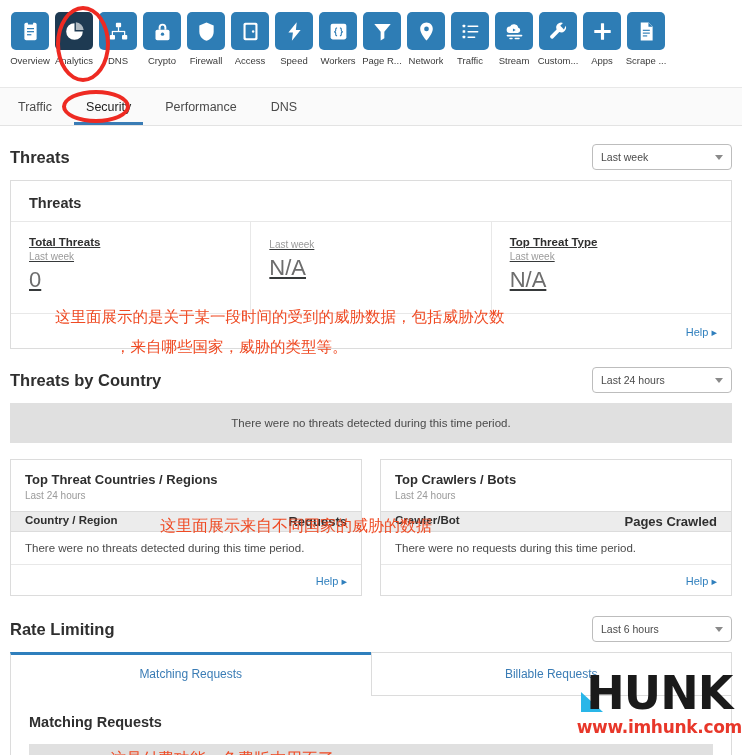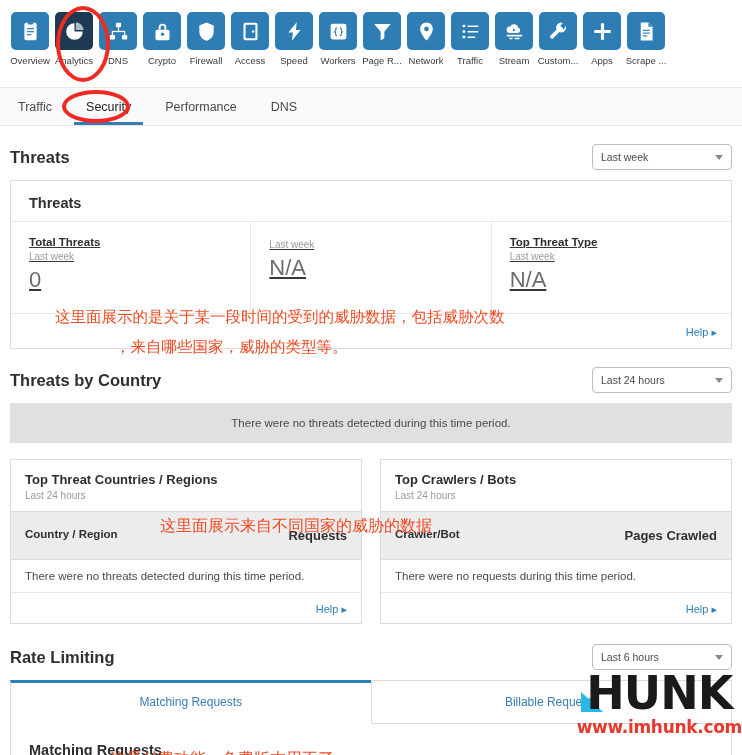--- a/index.html
+++ b/index.html
@@ -162,21 +162,21 @@
   .two-col { display: flex; gap: 18px; }
   .tbl-card { flex: 1; border: 1px solid #dcdcdc; background: #fff; }
   .tbl-head { padding: 12px 14px 10px 14px; }
   .tbl-title { font-size: 13px; font-weight: bold; color: #2f2f2f; }
   .tbl-sub { font-size: 10px; color: #9a9a9a; margin-top: 3px; }
   .tbl-cols {
     display: flex;
     background: #ececec;
     border-top: 1px solid #dcdcdc;
     border-bottom: 1px solid #dcdcdc;
-    padding: 16px 14px;
+    padding: 2px 14px;
   }
   .tbl-col-l { flex: 1; font-size: 11.5px; font-weight: bold; color: #2f2f2f; }
   .tbl-col-r { font-size: 13px; font-weight: bold; color: #2f2f2f; }
   .tbl-empty { padding: 10px 14px; font-size: 11.5px; color: #4a4a4a; }
   .tbl-foot { border-top: 1px solid #e8e8e8; padding: 6px 14px; text-align: right; }
 
   
   .rl-tabs { display: flex; position: relative; }
   .rl-tab {
     flex: 1;

